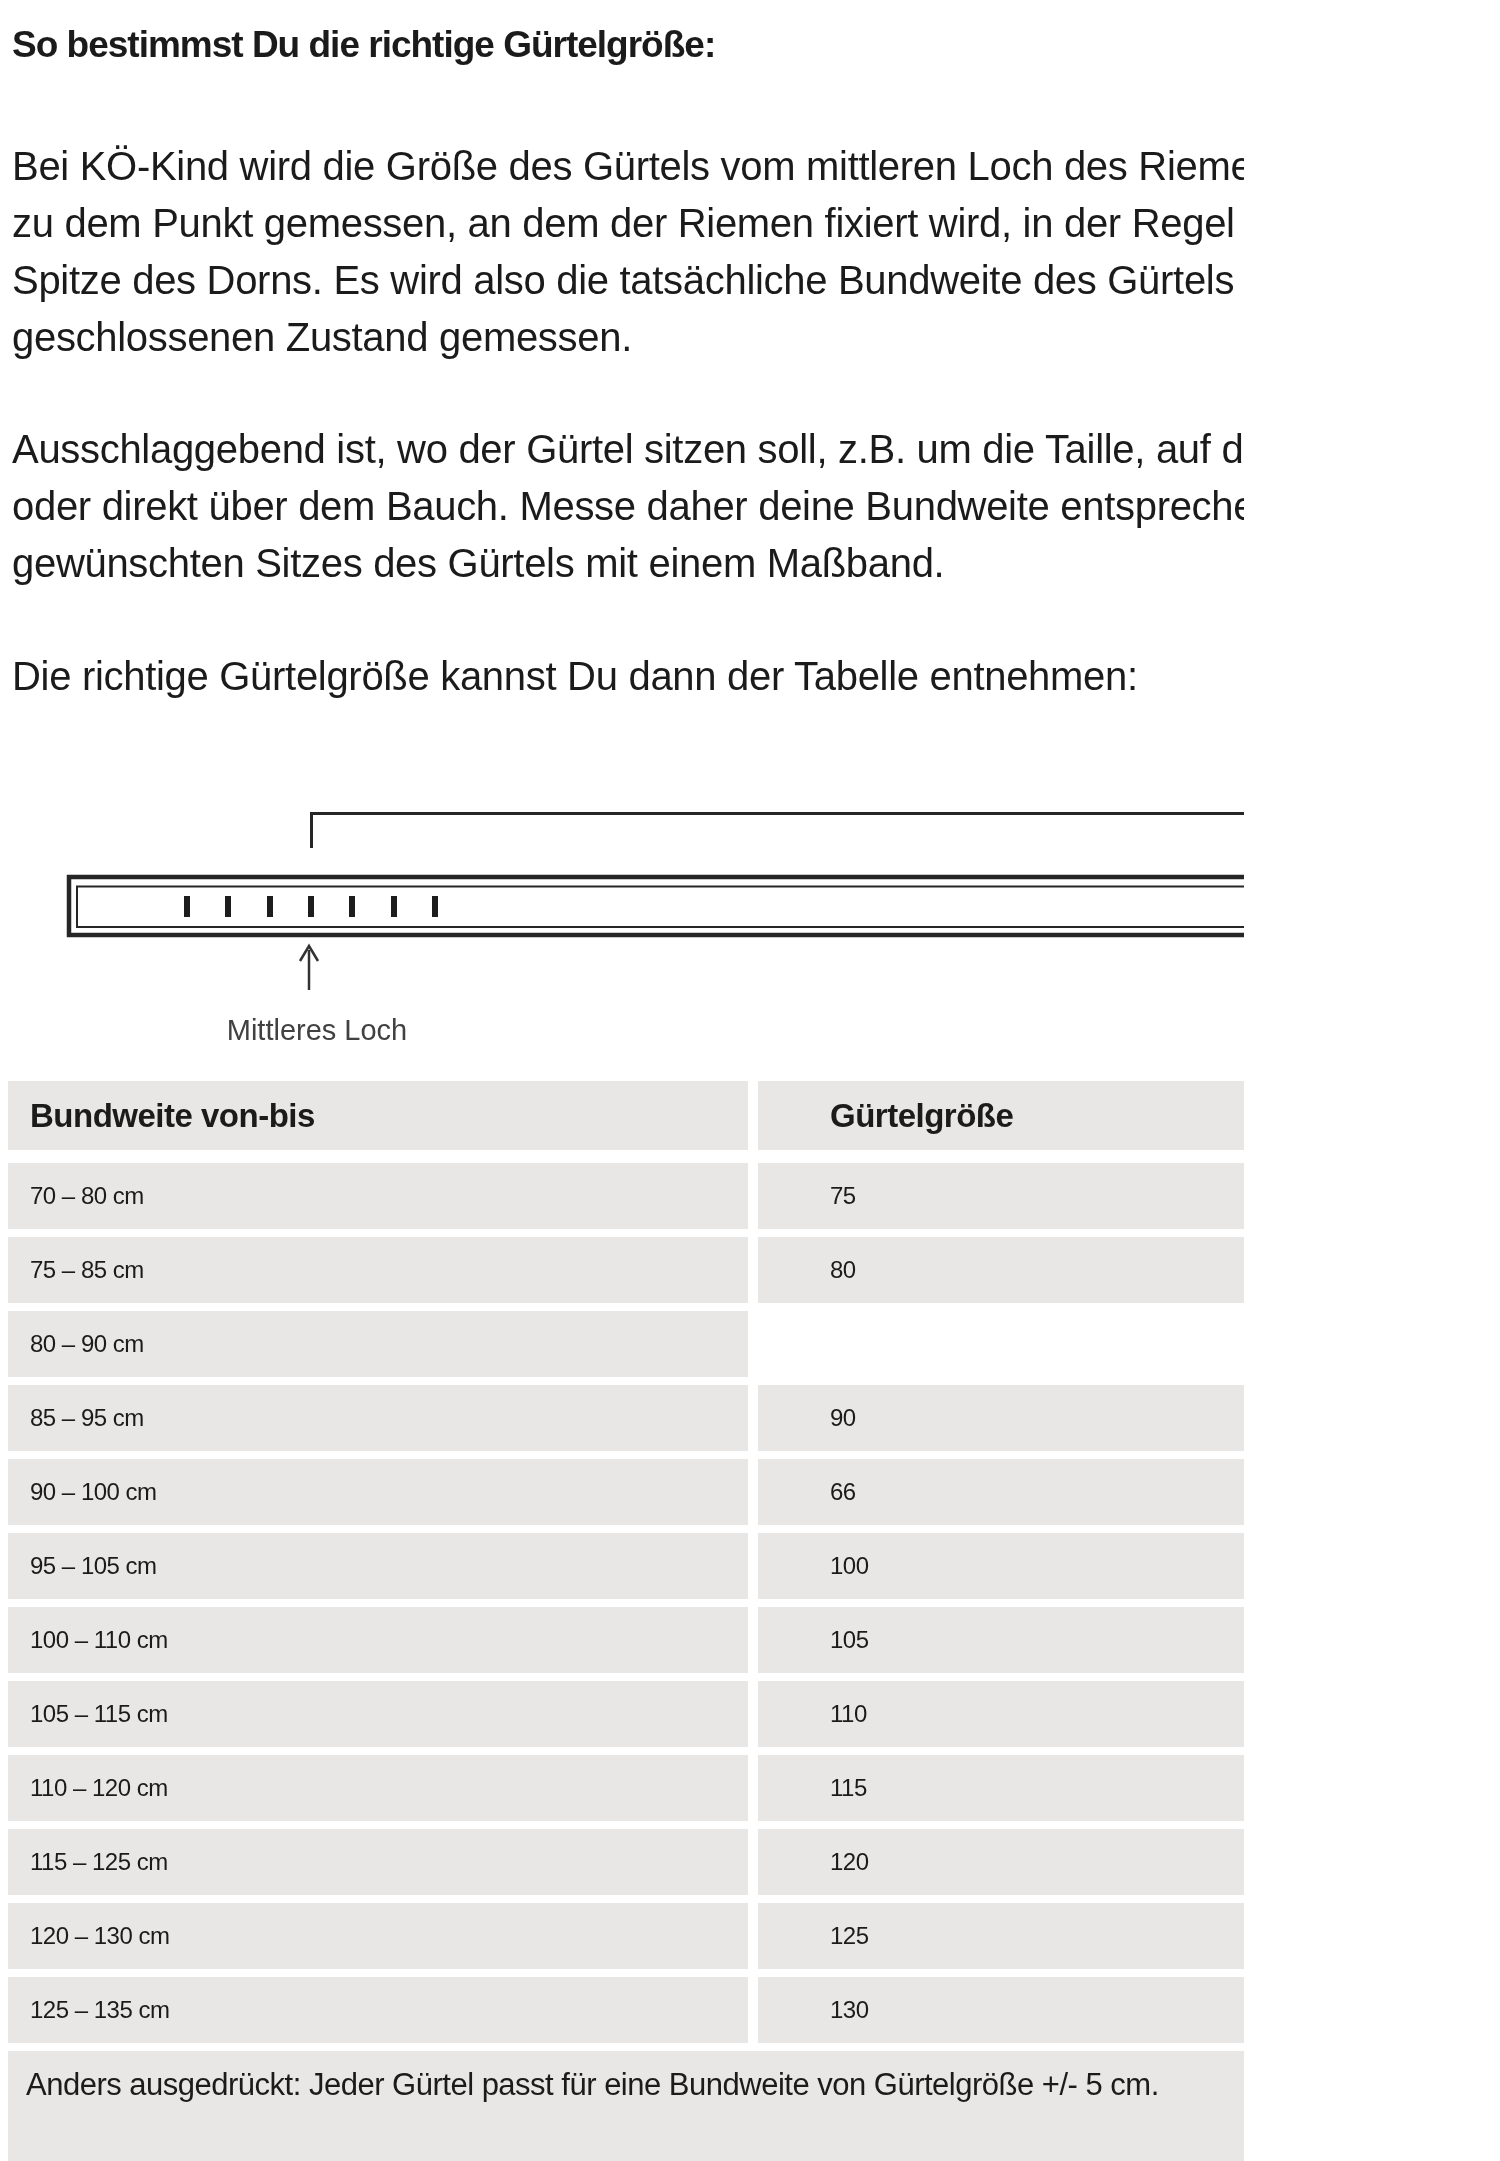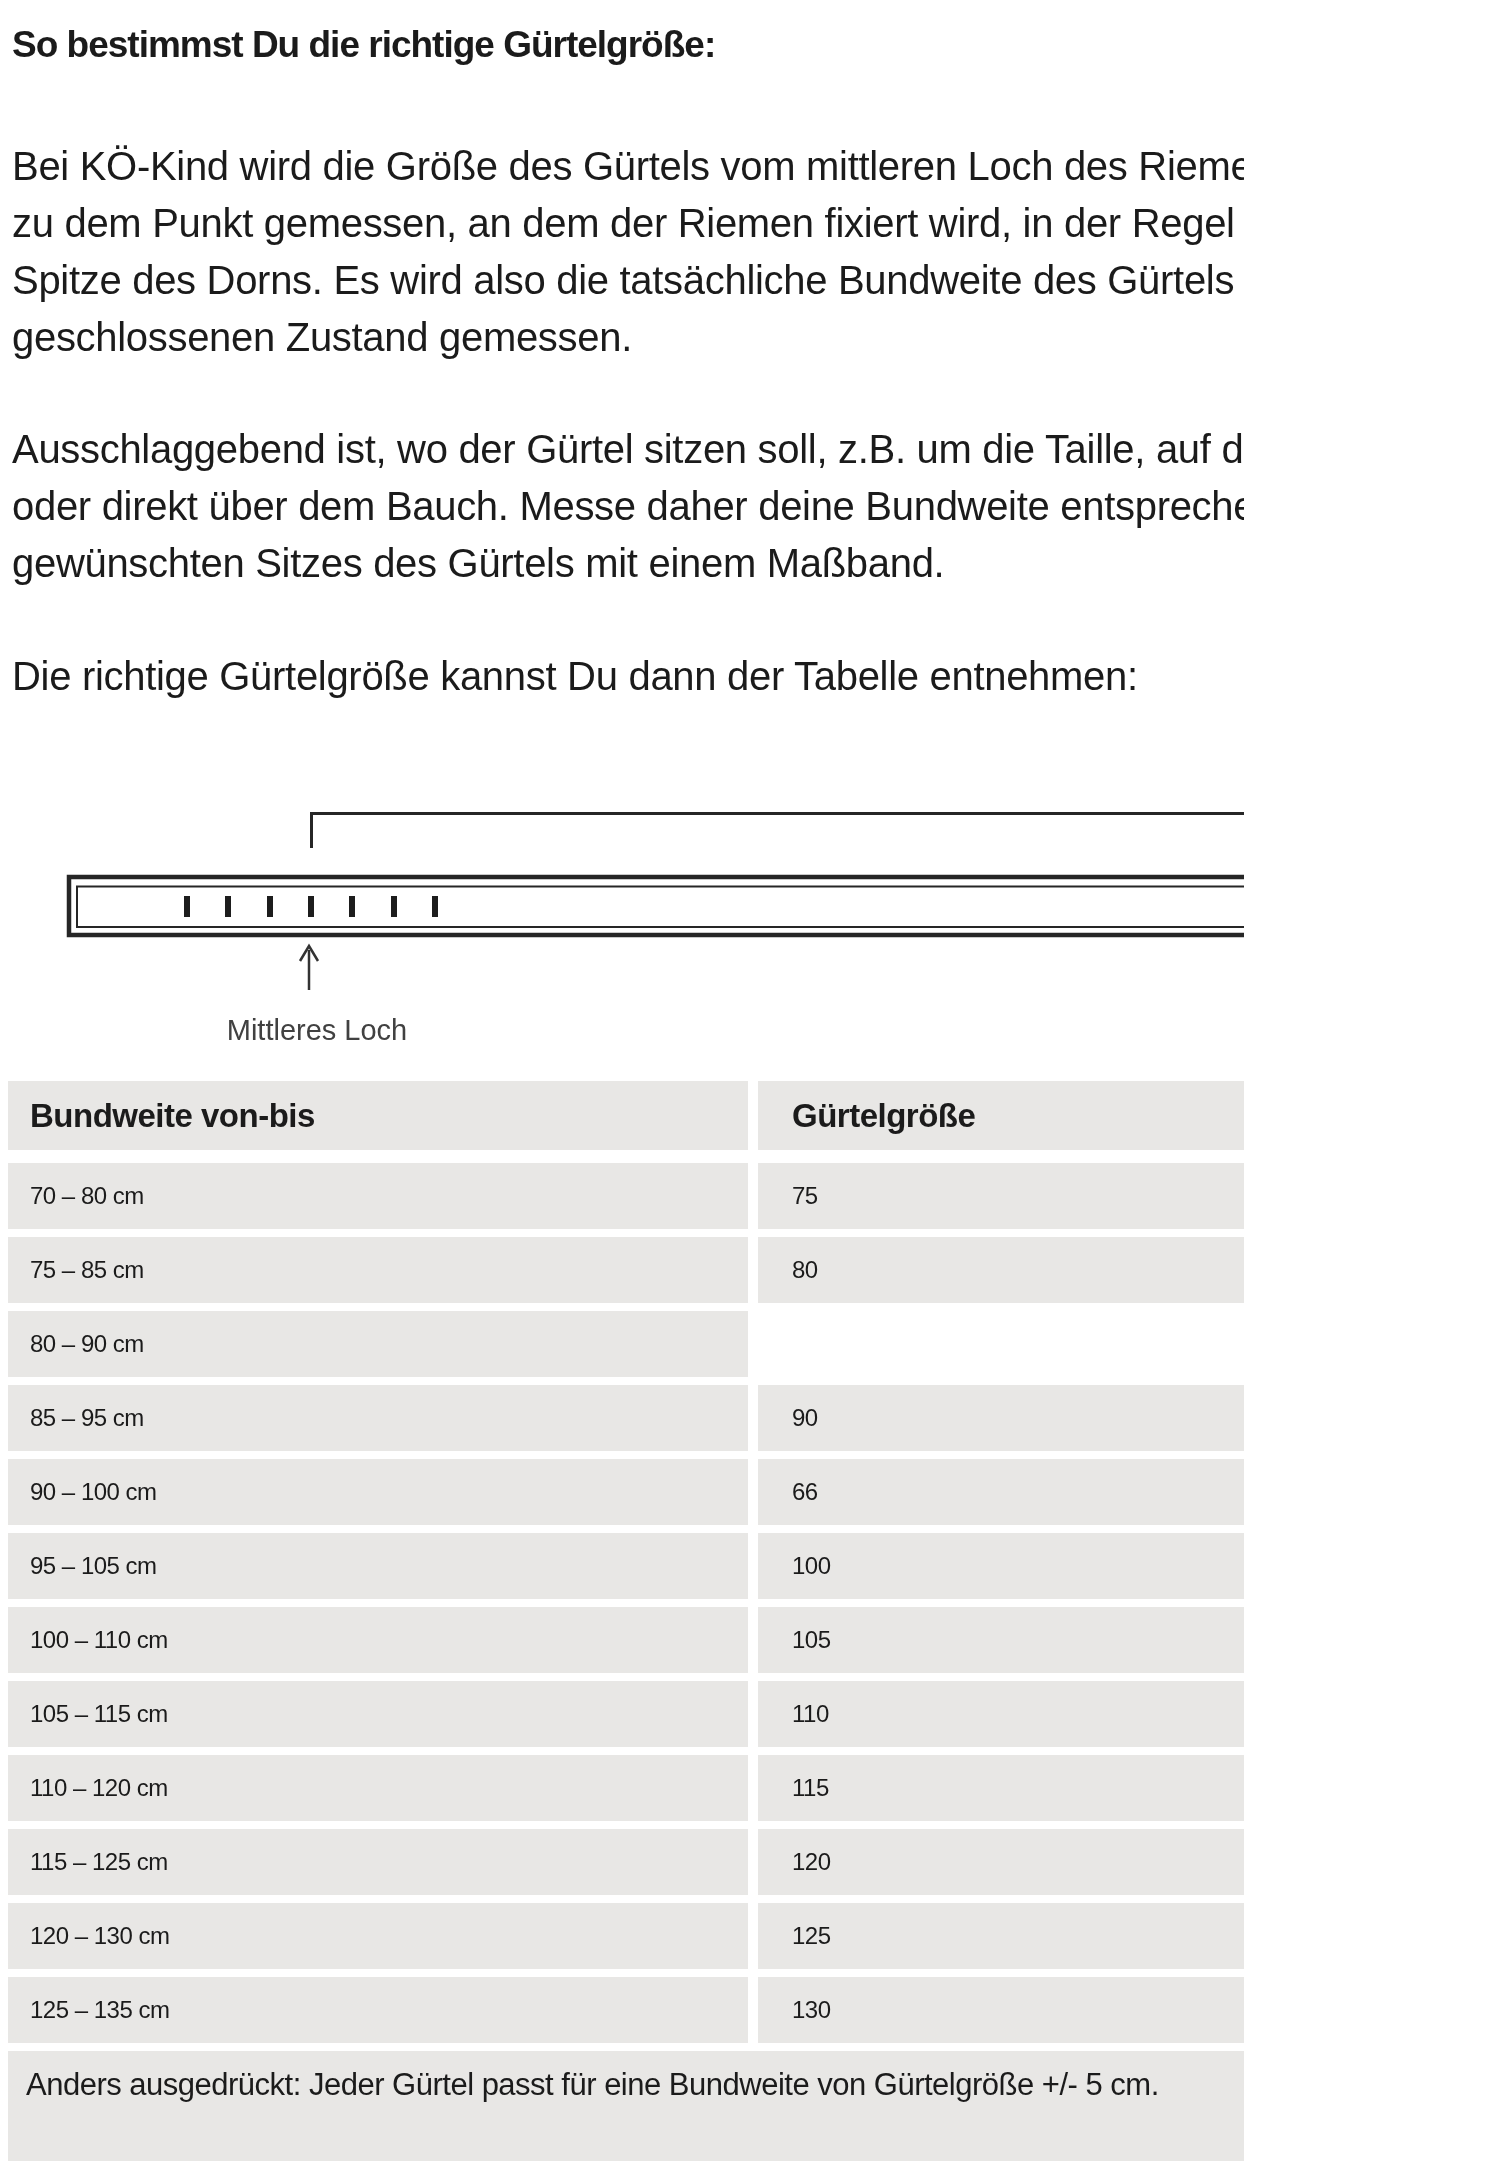--- a/index.html
+++ b/index.html
@@ -63,21 +63,21 @@
     font-size:24px;
     letter-spacing:-0.5px;
   }
   .t-row .cell.c-left{
     width:740px;
     margin-right:10px;
     padding-left:22px;
   }
   .t-row .cell.c-right{
     flex:1;
-    padding-left:34px;
+    padding-left:72px;
   }
   .t-header .cell{
     height:69px;
     font-weight:bold;
     font-size:33px;
   }
   .t-header{margin-bottom:13px;}
   .t-footer{
     background:var(--row-bg);
     height:110px;

